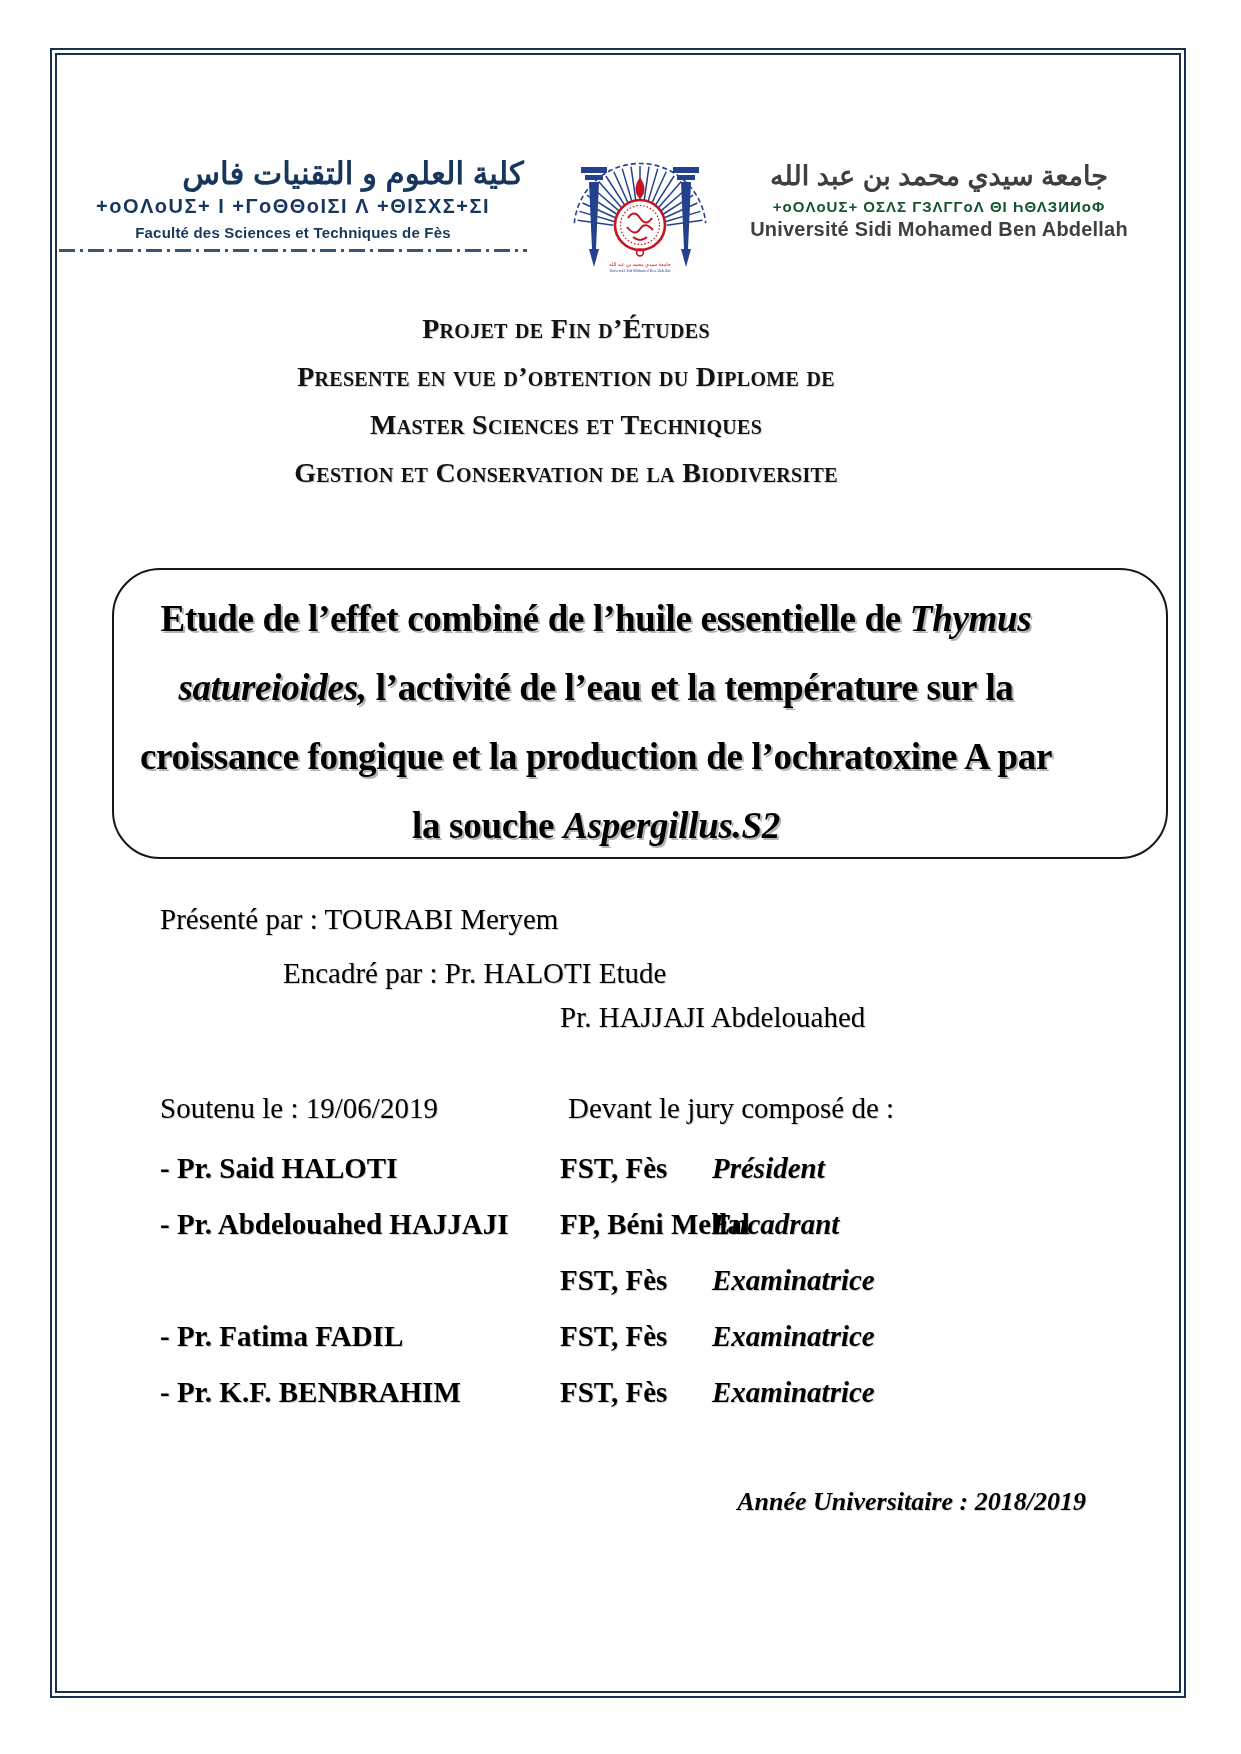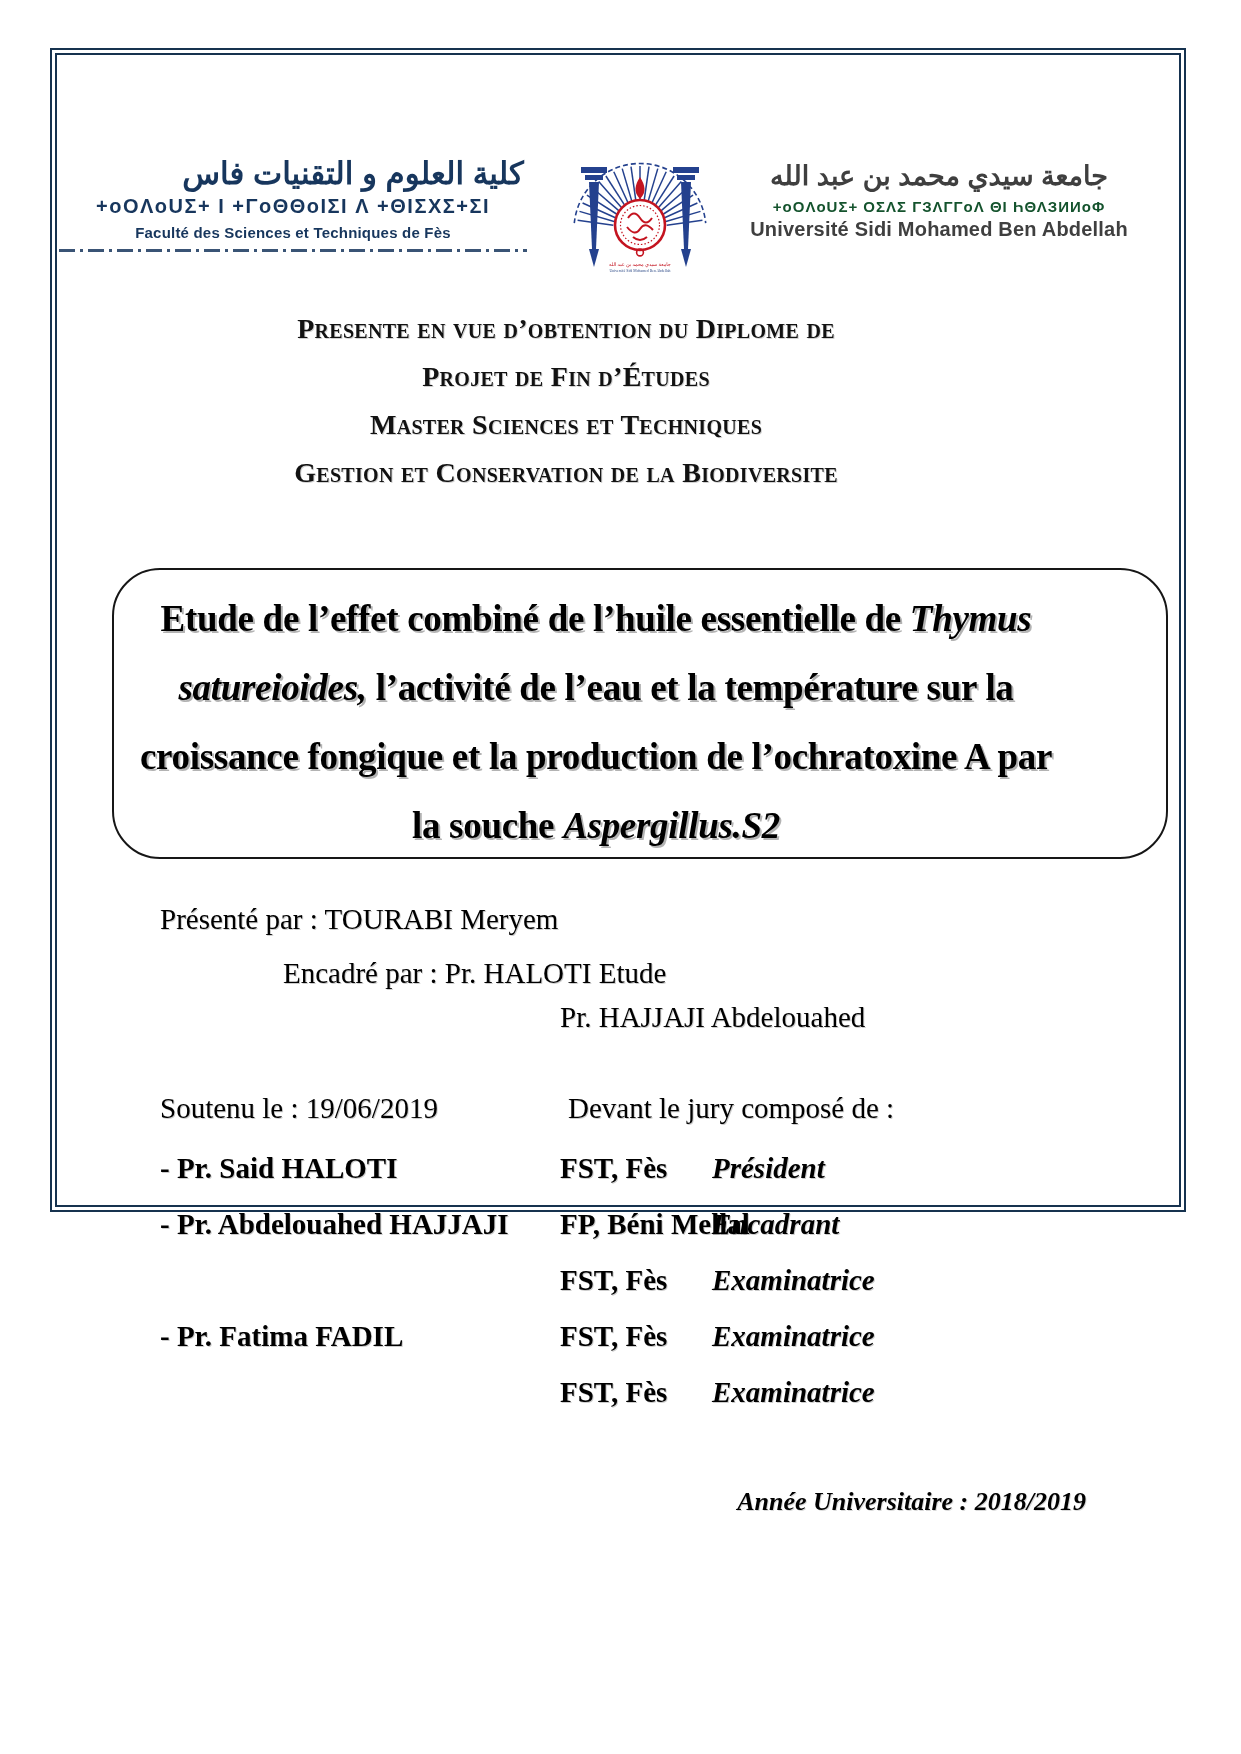--- a/index.html
+++ b/index.html
@@ -2,21 +2,21 @@
 <html style="--border_navy: #16324F; --header_blue: #17365D; --header_gray: #3F3F3F; --logo_blue: #24418E; --logo_red: #C41420;"><head>
 <meta charset="utf-8">
 <style>
   html,body { margin:0; padding:0; }
   body {
     width:1241px; height:1754px; background:#ffffff; position:relative;
     font-family:"Liberation Serif", serif; overflow:hidden;
   }
   
   .frame {
-    position:absolute; left:50px; top:48px; width:1136px; height:1164px;
+    position:absolute; left:50px; top:48px; width:1136px; height:1650px;
     border:2px solid var(--border_navy); box-sizing:border-box;
   }
   .frame-inner { position:absolute; inset:3px; border:2px solid var(--border_navy); }
   .content { position:absolute; inset:0; }
 
   
   .header-left {
     position:absolute; left:2px; top:100px; width:468px; text-align:center;
     color:var(--header_blue); font-family:"Liberation Sans", sans-serif;
   }
@@ -155,22 +155,22 @@
         </svg>
       </div>
 
       <div class="header-right">
         <div class="hr-arabic">جامعة سيدي محمد بن عبد الله</div>
         <div class="hr-tifinagh">+oOΛoUΣ+ OΣΛΣ ΓЗΛΓΓoΛ ΘI ҺΘΛЗИИoΦ</div>
         <div class="hr-french">Université Sidi Mohamed Ben Abdellah</div>
       </div>
 
       <div class="intro">
+        <div class="intro-line">Projet de Fin d’Études</div>
         <div class="intro-line">Presente en vue d’obtention du Diplome de</div>
-        <div class="intro-line">Projet de Fin d’Études</div>
         <div class="intro-line">Master Sciences et Techniques</div>
         <div class="intro-line">Gestion et Conservation de la Biodiversite</div>
       </div>
 
       <div class="title-box">
         <div id="title-lines">
             <div class="title-line"><span>Etude de l’effet combiné de l’huile essentielle de </span><em>Thymus</em></div>
             <div class="title-line"><em>satureioides,</em><span> l’activité de l’eau et la température sur la</span></div>
             <div class="title-line"><span>croissance fongique et la production de l’ochratoxine A par</span></div>
             <div class="title-line"><span>la souche </span><em>Aspergillus.S2</em></div>
@@ -198,20 +198,21 @@
           <div class="jury-row">
             <span class="j-affil">FST, Fès</span>
             <span class="j-role">Examinatrice</span>
           </div>
           <div class="jury-row">
             <span class="j-name">- Pr. Fatima FADIL</span>
             <span class="j-affil">FST, Fès</span>
             <span class="j-role">Examinatrice</span>
           </div>
           <div class="jury-row">
+            <span class="j-name">- Pr. K.F. BENBRAHIM</span>
             <span class="j-affil">FST, Fès</span>
             <span class="j-role">Examinatrice</span>
           </div>
         </div>
 
       <div class="annee">Année Universitaire : 2018/2019</div>
 
     </div>
   </div>
 </div>

